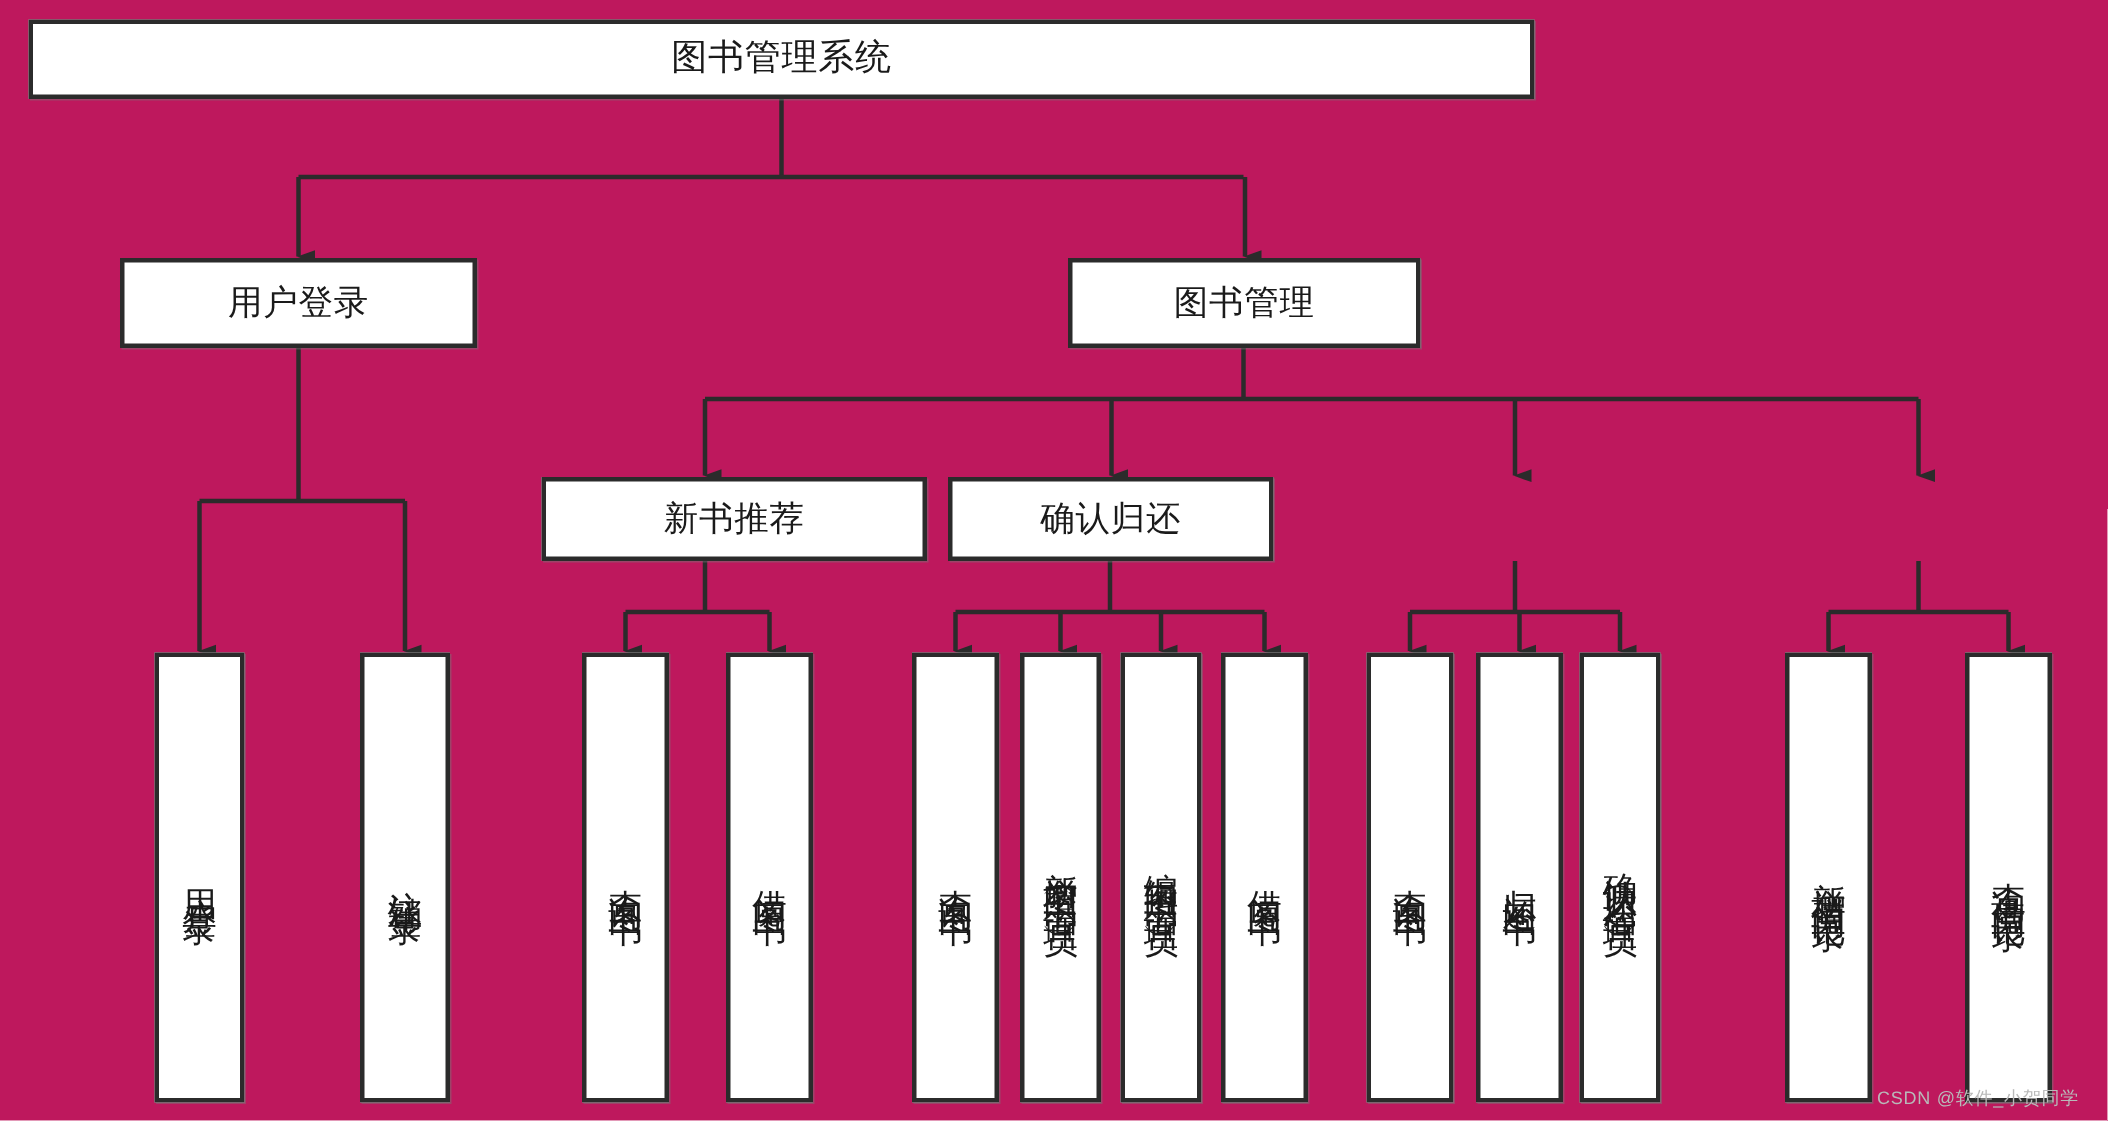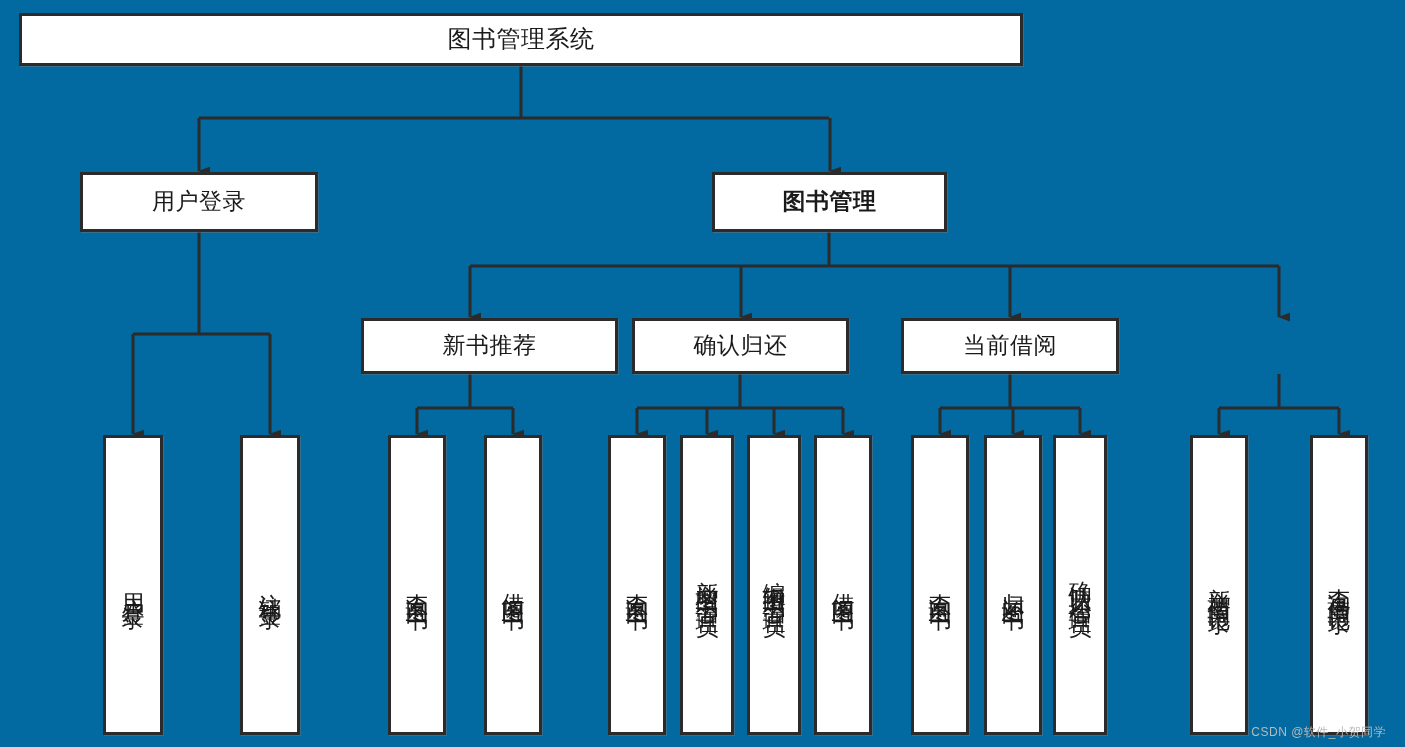--- a/index.html
+++ b/index.html
@@ -7,21 +7,21 @@
     padding: 0;
     background: #ffffff;
   }
   body {
     font-family: "Liberation Sans", "DejaVu Sans", sans-serif;
   }
   #canvas {
     position: relative;
     width: 1405px;
     height: 747px;
-    background: #0369a1;
+    background: #be185d;
     overflow: hidden;
   }
   #wires {
     position: absolute;
     left: 0;
     top: 0;
     width: 1405px;
     height: 747px;
     pointer-events: none;
   }
@@ -123,32 +123,29 @@
       </g>
   </svg>
 
   <div class="node root" style="left: 19px; top: 13px; width: 1004px; height: 53px;">
     <span class="label">图书管理系统</span>
   </div>
 
   <div class="node horiz" style="left: 80px; top: 172px; width: 238px; height: 60px;">
     <span class="label">用户登录</span>
   </div>
-  <div class="node horiz" style="left: 712px; top: 172px; width: 235px; height: 60px; font-weight: bold;">
+  <div class="node horiz" style="left: 712px; top: 172px; width: 235px; height: 60px;">
     <span class="label">图书管理</span>
   </div>
 
   <div class="node horiz" style="left: 361px; top: 318px; width: 257px; height: 56px;">
     <span class="label">新书推荐</span>
   </div>
   <div class="node horiz" style="left: 632px; top: 318px; width: 217px; height: 56px;">
     <span class="label">确认归还</span>
-  </div>
-  <div class="node horiz" style="left: 901px; top: 318px; width: 218px; height: 56px;">
-    <span class="label">当前借阅</span>
   </div>
 
   <div class="node leaf" style="left: 103px; top: 435px; width: 60px; height: 300px;">
     <span class="label">用户登录</span>
   </div>
   <div class="node leaf" style="left: 240px; top: 435px; width: 60px; height: 300px;">
     <span class="label">注销登录</span>
   </div>
   <div class="node leaf" style="left: 388px; top: 435px; width: 58px; height: 300px;">
     <span class="label">查询图书</span>

